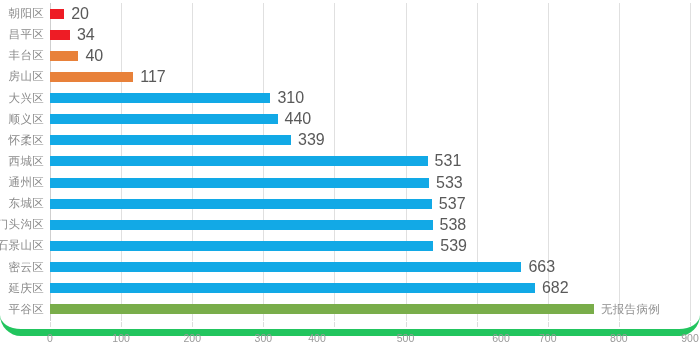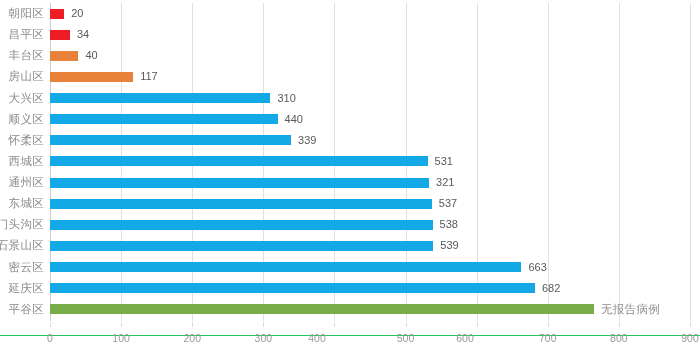--- a/index.html
+++ b/index.html
@@ -13,21 +13,22 @@
     font-family: "Liberation Sans", "DejaVu Sans", sans-serif;
     overflow: hidden;
   }
 
   #chart-root {
     position: relative;
     width: 700px;
     height: 336px;
     box-sizing: border-box;
     background: #ffffff;
-    border-bottom: 1px solid #22c55e;
+    border-bottom: 7px solid #22c55e;
+    border-radius: 21px;
   }
 
   
   .plot {
     position: absolute;
     left: 0;
     top: 0;
     width: 700px;
     height: 322px;
   }
@@ -81,21 +82,21 @@
     display: flex;
     align-items: center;
   }
 
   .bar {
     height: 10px;
     border-radius: 0;
   }
 
   .val-label {
-    font-size: 11px;
+    font-size: 16px;
     color: #595959;
     margin-left: 7px;
     white-space: nowrap;
     line-height: 1;
   }
   .val-label.note {
     color: #8f8f8f;
     font-size: 11.5px;
     letter-spacing: 0.3px;
   }
@@ -194,21 +195,21 @@
           <div class="cat-label">西城区</div>
           <div class="bar-wrap">
             <div class="bar" style="width: 377.6px; background: rgb(18, 169, 230);"></div>
             <div class="val-label">531</div>
           </div>
         </div>
         <div class="row">
           <div class="cat-label">通州区</div>
           <div class="bar-wrap">
             <div class="bar" style="width: 379.022px; background: rgb(18, 169, 230);"></div>
-            <div class="val-label">321</div>
+            <div class="val-label">533</div>
           </div>
         </div>
         <div class="row">
           <div class="cat-label">东城区</div>
           <div class="bar-wrap">
             <div class="bar" style="width: 381.867px; background: rgb(18, 169, 230);"></div>
             <div class="val-label">537</div>
           </div>
         </div>
         <div class="row">
@@ -256,21 +257,21 @@
       <div class="xtick" style="left: 121.111px;">100</div>
       <div class="xtickmark" style="left: 192.222px;"></div>
       <div class="xtick" style="left: 192.222px;">200</div>
       <div class="xtickmark" style="left: 263.333px;"></div>
       <div class="xtick" style="left: 263.333px; text-align: center;">300</div>
       <div class="xtickmark" style="left: 334.444px;"></div>
       <div class="xtick" style="left: 317px;">400</div>
       <div class="xtickmark" style="left: 405.556px;"></div>
       <div class="xtick" style="left: 405.556px;">500</div>
       <div class="xtickmark" style="left: 476.667px;"></div>
-      <div class="xtick" style="left: 465px;">600</div>
+      <div class="xtick" style="left: 501px;">600</div>
       <div class="xtickmark" style="left: 547.778px;"></div>
       <div class="xtick" style="left: 547.778px;">700</div>
       <div class="xtickmark" style="left: 618.889px;"></div>
       <div class="xtick" style="left: 618.889px;">800</div>
       <div class="xtickmark" style="left: 690px;"></div>
       <div class="xtick" style="left: 690px;">900</div>
     </div>
 
 </div>
 

